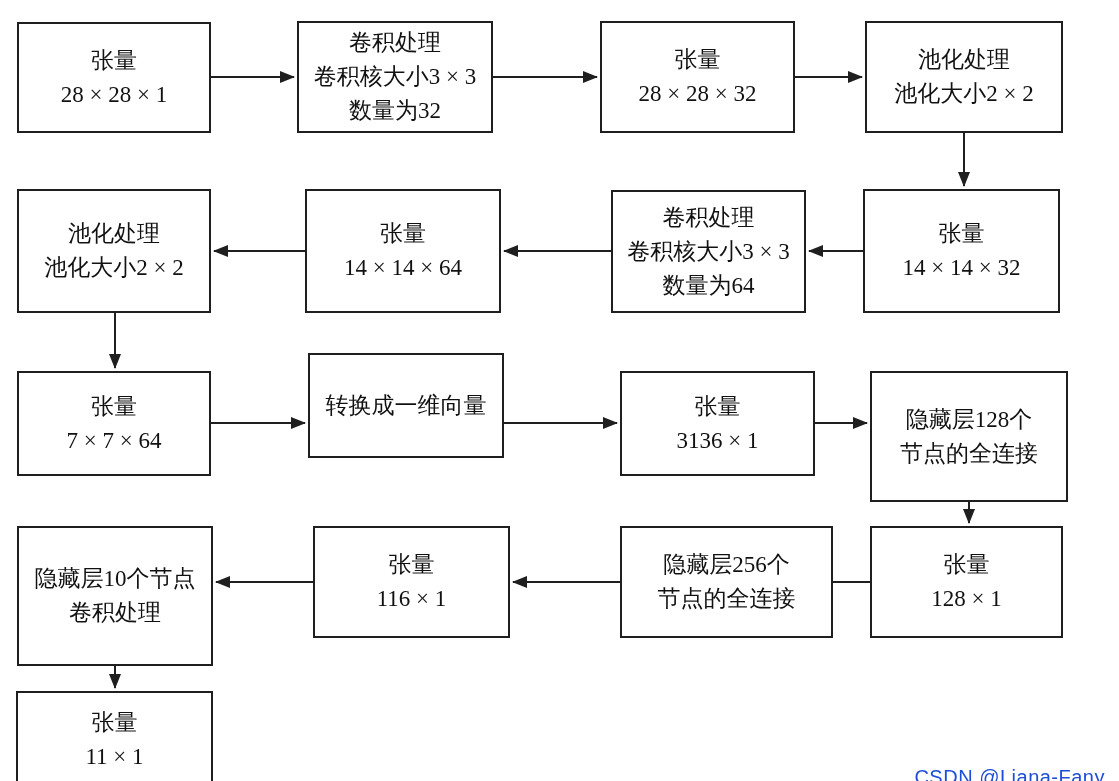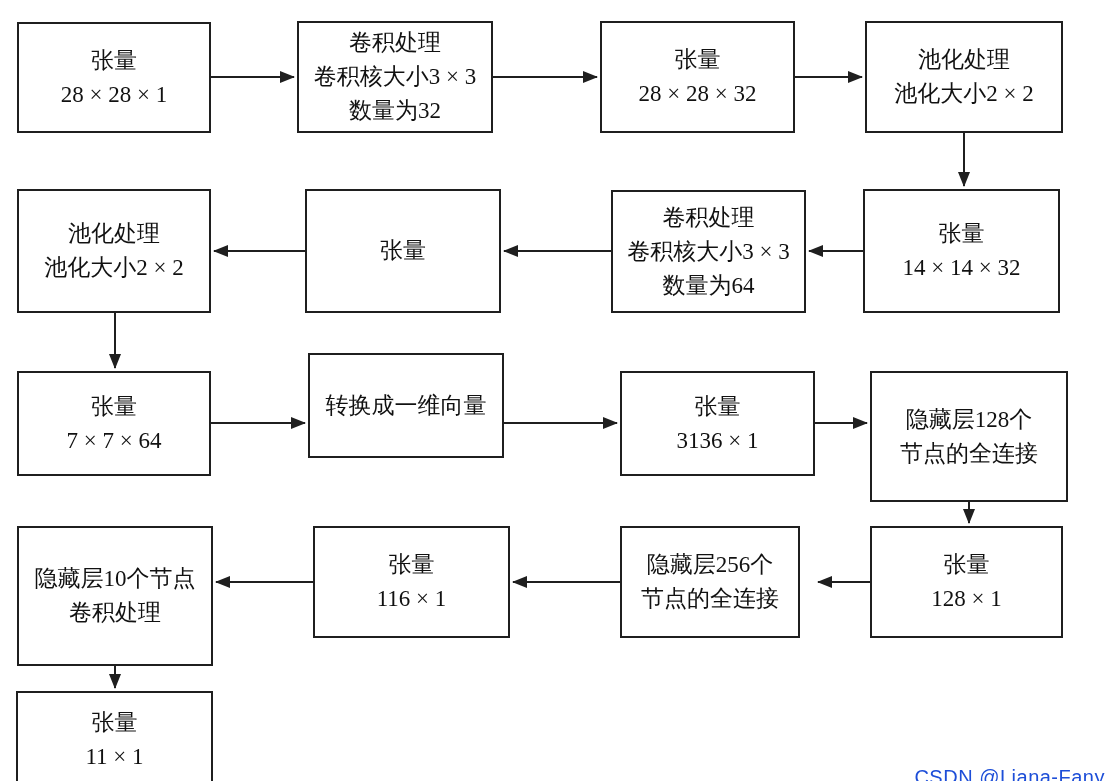--- a/index.html
+++ b/index.html
@@ -104,20 +104,21 @@
     <div class="nl">池化处理</div>
     <div class="nl">池化大小2 × 2</div>
   </div>
 
   <div class="node" style="left:17px;top:173px;width:194px;height:124px">
     <div class="nl">池化处理</div>
     <div class="nl">池化大小2 × 2</div>
   </div>
   <div class="node" style="left:305px;top:173px;width:196px;height:124px">
     <div class="nl">张量</div>
+    <div class="nl">14 × 14 × 64</div>
   </div>
   <div class="node" style="left:611px;top:174px;width:195px;height:123px">
     <div class="nl">卷积处理</div>
     <div class="nl">卷积核大小3 × 3</div>
     <div class="nl">数量为64</div>
   </div>
   <div class="node" style="left:863px;top:173px;width:197px;height:124px">
     <div class="nl">张量</div>
     <div class="nl">14 × 14 × 32</div>
   </div>
@@ -139,21 +140,21 @@
   </div>
 
   <div class="node" style="left:17px;top:510px;width:196px;height:140px">
     <div class="nl">隐藏层10个节点</div>
     <div class="nl">卷积处理</div>
   </div>
   <div class="node" style="left:313px;top:510px;width:197px;height:112px">
     <div class="nl">张量</div>
     <div class="nl">116 × 1</div>
   </div>
-  <div class="node" style="left:620px;top:510px;width:180px;height:112px">
+  <div class="node" style="left:620px;top:510px;width:213px;height:112px">
     <div class="nl">隐藏层256个</div>
     <div class="nl">节点的全连接</div>
   </div>
   <div class="node" style="left:870px;top:510px;width:193px;height:112px">
     <div class="nl">张量</div>
     <div class="nl">128 × 1</div>
   </div>
 
   <div class="node" style="left:16px;top:675px;width:197px;height:98px">
     <div class="nl">张量</div>

